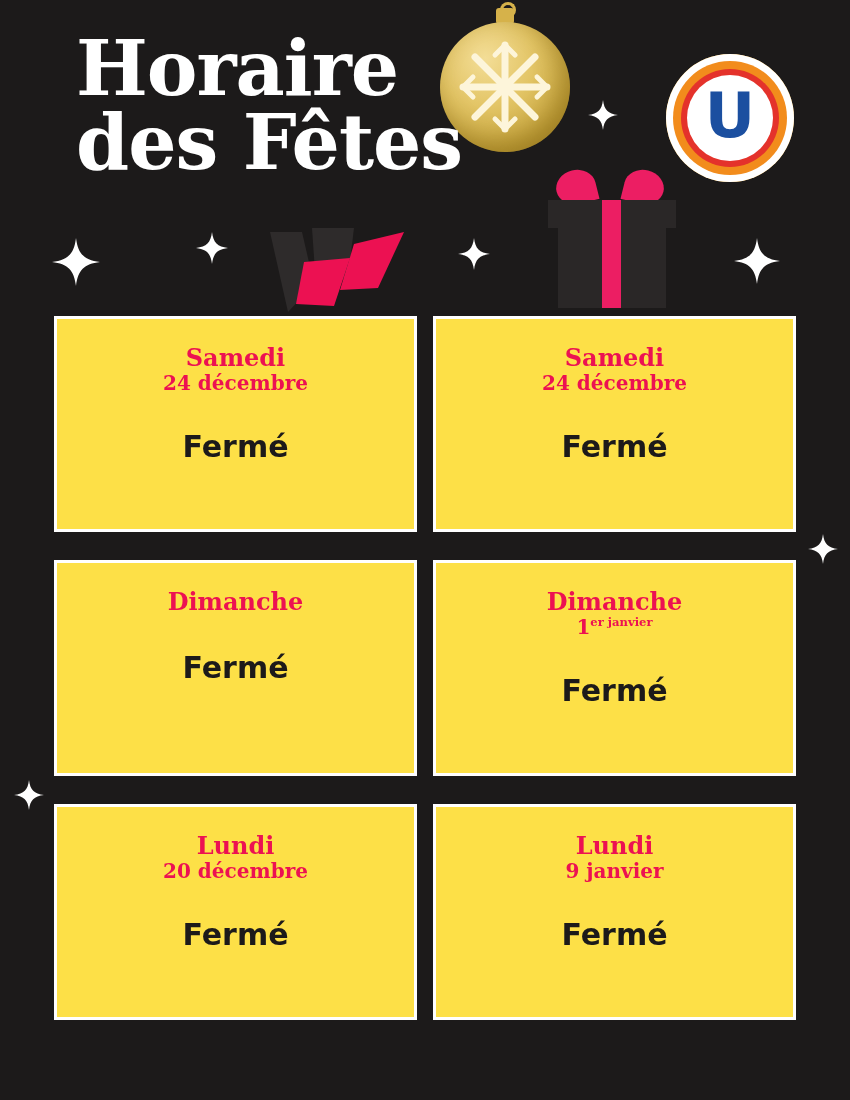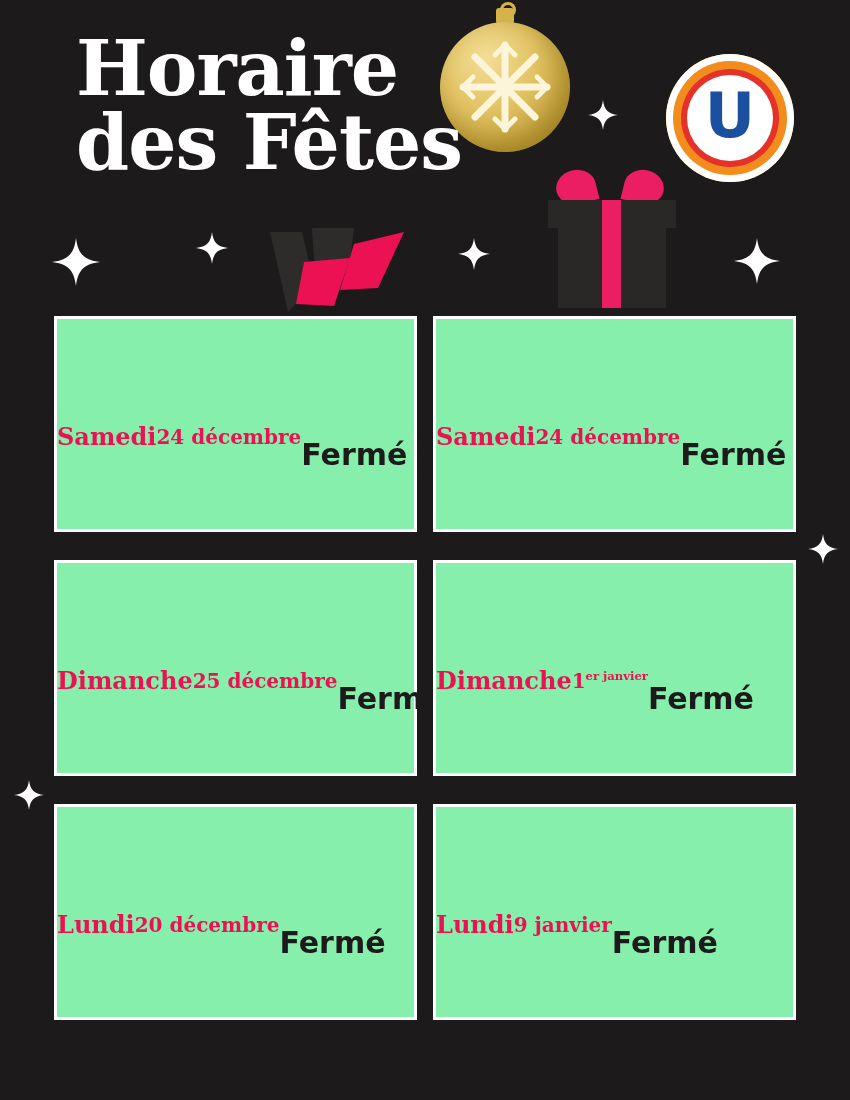--- a/index.html
+++ b/index.html
@@ -217,25 +217,25 @@
     width: 742px;
   }
   .row {
     display: flex;
     gap: 16px;
     margin-bottom: 28px;
   }
   .card {
     width: 363px;
     height: 216px;
-    background: #86efac;
+    background: #fde047;
     border: 3px solid #ffffff;
     box-sizing: border-box;
     display: flex;
-    flex-direction: row;
+    flex-direction: column;
     align-items: center;
     padding-top: 26px;
   }
   .card .day {
     color: #ec1152;
     font-family: "DejaVu Serif", "Liberation Serif", serif;
     font-weight: bold;
     font-size: 24px;
     line-height: 1.12;
     text-align: center;
@@ -357,21 +357,20 @@
       <div class="card">
         <div class="day">Samedi</div>
         <div class="date"><span>24 décembre</span><span></span></div>
         <div class="status">Fermé</div>
       </div>
     </div>
 
     <div class="row">
       <div class="card">
         <div class="day">Dimanche</div>
-        <div class="date"><span>25 décembre</span><span></span></div>
         <div class="status">Fermé</div>
       </div>
       <div class="card">
         <div class="day">Dimanche</div>
         <div class="date"><span>1</span><sup>er janvier</sup></div>
         <div class="status">Fermé</div>
       </div>
     </div>
 
     <div class="row">

